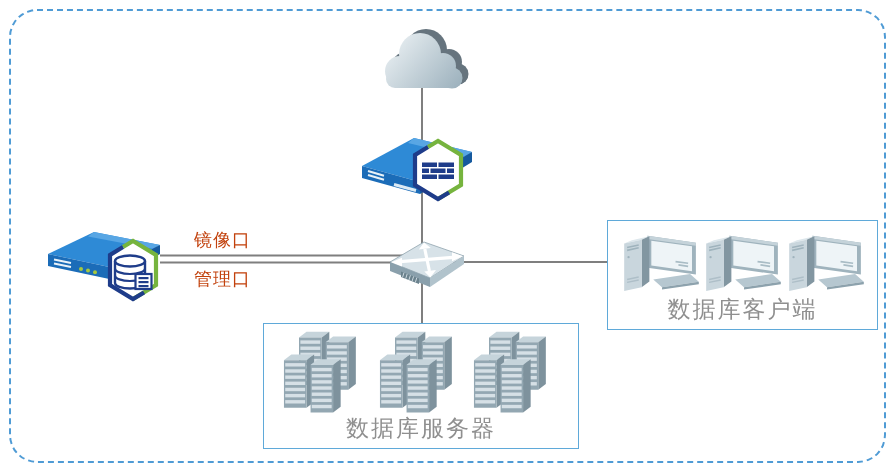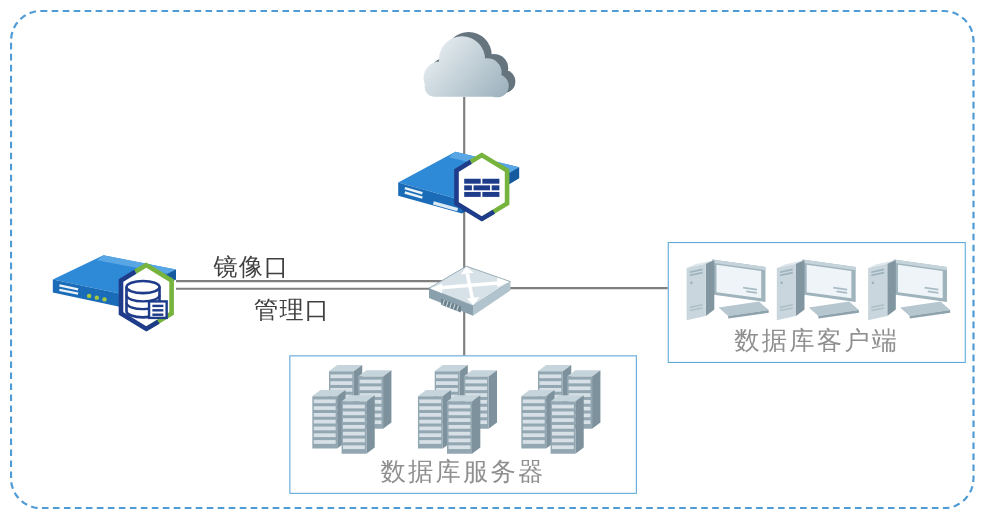--- a/index.html
+++ b/index.html
@@ -6,23 +6,23 @@
   body{font-family:"Liberation Sans","DejaVu Sans",sans-serif;}
   .canvas{position:relative;width:895px;height:472px;background:#ffffff;overflow:hidden;}
   .boundary{position:absolute;left:9px;top:9px;right:9px;bottom:9px;
     border:2px dashed #4f9bd5;border-radius:28px;}
   .layer{position:absolute;left:0;top:0;width:895px;height:472px;}
   .gbox{position:absolute;border:1.5px solid #5fa9d9;background:transparent;}
   .gbox.clients{left:607px;top:220px;width:269px;height:108px;}
   .gbox.servers{left:263px;top:323px;width:314px;height:124px;}
   .gbox-label{position:absolute;left:0;bottom:4px;width:100%;text-align:center;
     font-size:23px;color:#8f8f8f;letter-spacing:2px;}
-  .portlabel{position:absolute;font-size:22px;color:#404040;letter-spacing:1px;font-family:Liberation Mono, monospace;}
+  .portlabel{position:absolute;font-size:18px;color:#c2410c;letter-spacing:1px;font-family:Liberation Mono, monospace;}
   .portlabel.mirror{left:194px;top:228px;}
-  .portlabel.manage{left:194px;top:267px;margin-left:37px;}
+  .portlabel.manage{left:194px;top:267px;}
 </style>
 </head>
 <body>
 
 <div class="canvas">
 
   <div class="boundary"></div>
 
   <div class="gbox clients">
     <div class="gbox-label">数据库客户端</div>

